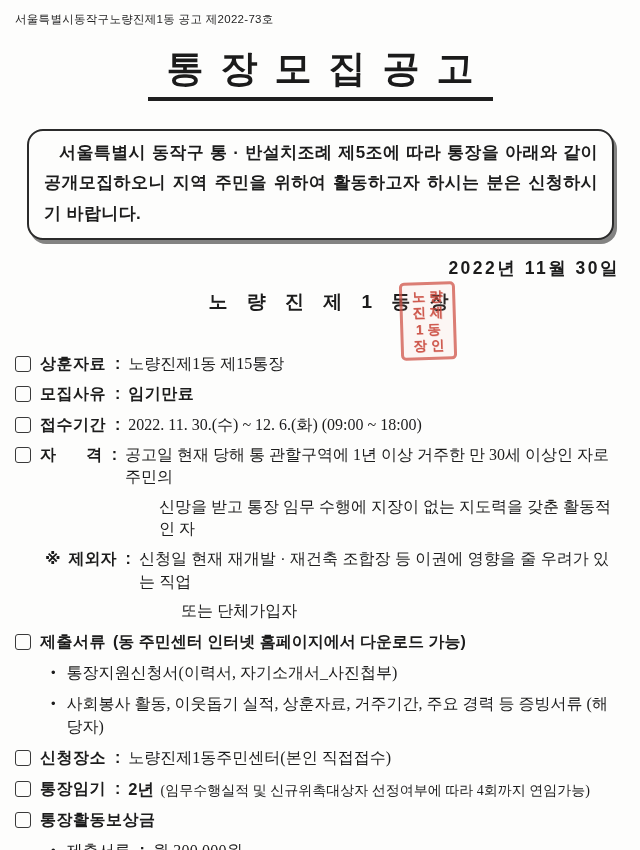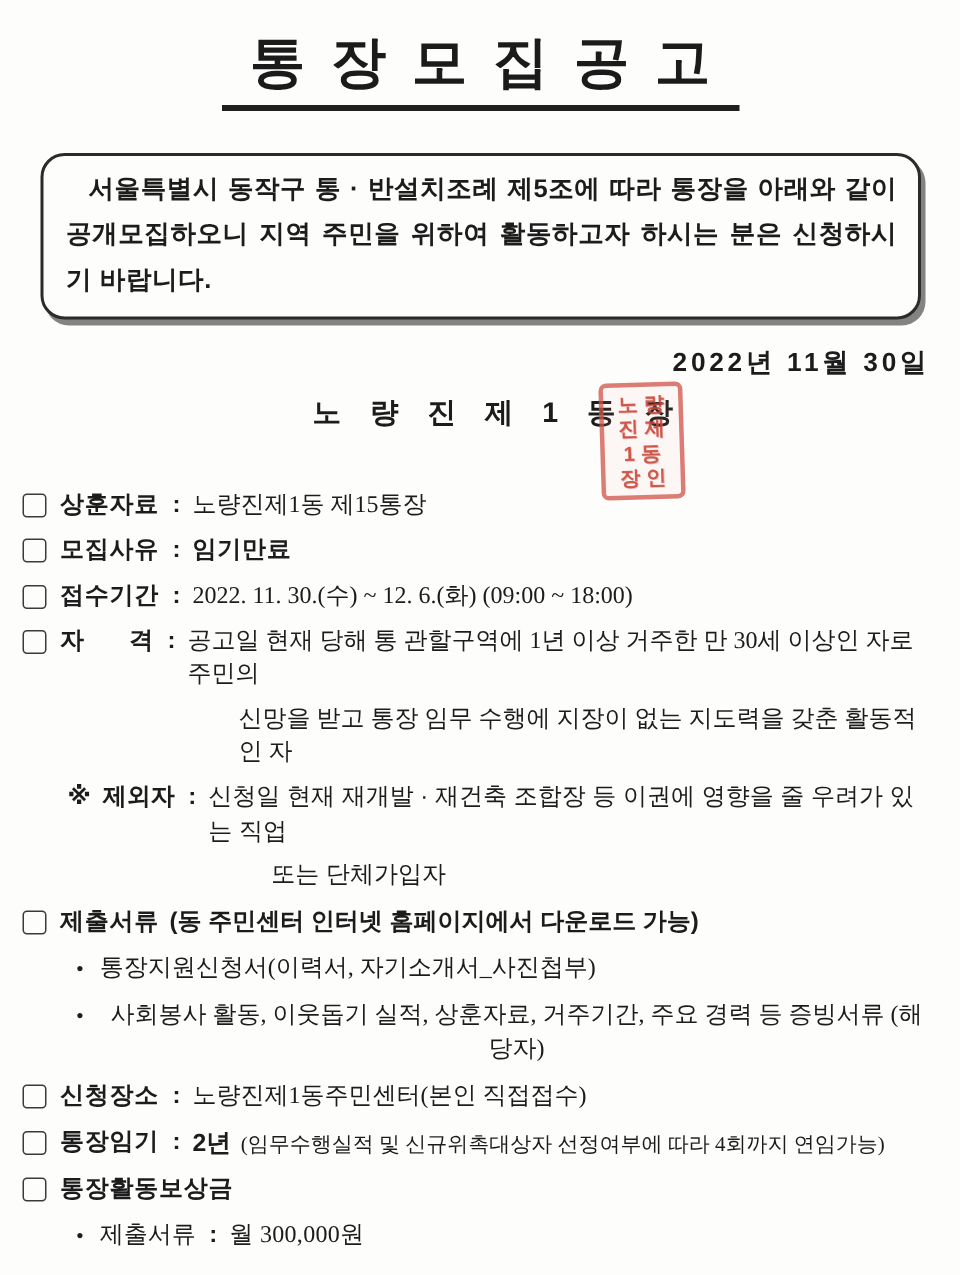--- a/index.html
+++ b/index.html
@@ -52,33 +52,34 @@
   .lbl { font-weight: 800; white-space: pre; letter-spacing: 0.5px; flex: 0 0 auto; }
   .colon { padding: 0 8px 0 9px; font-weight: 600; flex: 0 0 auto; }
   .serif { font-family: "Liberation Serif", "DejaVu Serif", serif; }
   .vblock { flex: 1 1 auto; }
   .vline2 { margin-top: 7px; padding-left: 34px; }
   .note-row { margin-left: 30px; }
   .marker { font-weight: 600; padding-right: 8px; flex: 0 0 auto; }
   .note-lbl { font-weight: 600; white-space: pre; flex: 0 0 auto; }
   .vline2-sm { margin-top: 7px; padding-left: 42px; }
   .suffix { font-weight: 700; padding-left: 7px; }
-  .sub-row { display: flex; align-items: flex-start; margin: 9px 0 9px 36px; font-size: 16px; line-height: 1.4; text-align: center; }
+  .sub-row { display: flex; align-items: flex-start; margin: 9px 0 9px 36px; font-size: 16px; line-height: 1.4; }
   .bullet { flex: 0 0 auto; padding-right: 11px; font-size: 13px; line-height: 1.7; }
   .bullet::before { content: "\2022"; }
   .bname { white-space: pre; flex: 0 0 auto; }
   .term-main { font-weight: 800; font-size: 16.5px; }
   .term-note { font-size: 14px; padding-left: 2px; }
   .money { letter-spacing: 0.2px; }
 </style>
 </head>
 <body>
 
 <div class="sheet">
 
+  <div class="doc-number">서울특별시동작구노량진제1동 공고 제2022-73호</div>
 
   <div class="title-wrap">
     <span class="title">통장모집공고</span>
   </div>
 
   <div class="intro-box">
     <p class="intro-text">서울특별시 동작구 통 · 반설치조례 제5조에 따라 통장을 아래와 같이 공개모집하오니 지역 주민을 위하여 활동하고자 하시는 분은 신청하시기 바랍니다.</p>
   </div>
 
   <div class="date-line">2022년 11월 30일</div>

